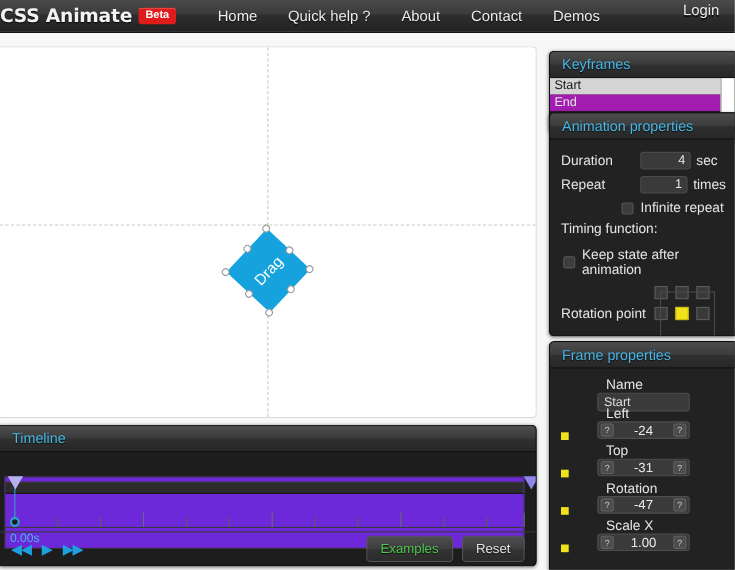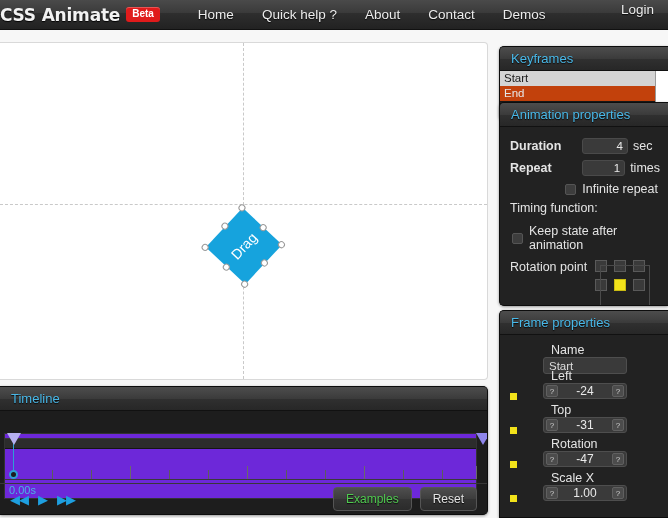--- a/index.html
+++ b/index.html
@@ -201,33 +201,33 @@
 
   #kf-list {
     position: relative; height: 31px; background: #1a1a1a;
   }
   .kf-row {
     height: 15px; line-height: 15px;
     font-size: 11.5px; padding-left: 4px; cursor: pointer;
     width: 156px;
   }
   .kf-row.selected { background: #d4d4d4; color: #1a1a1a; }
-  .kf-row.normal { background: #c2410c; color: #e6e6e6; }
+  .kf-row.normal { background: #a21caf; color: #e6e6e6; }
   #kf-scroll {
     position: absolute; right: 0; top: 0; width: 13px; height: 31px;
     background: #ffffff; border-left: 1px solid #999;
   }
 
   .prop-body { padding: 8px 0 0 0; }
   .prop-row {
     display: flex; align-items: center;
     padding: 0 8px 0 10px; height: 22px;
     color: #e4e4e4; font-size: 12.5px;
   }
-  .prop-label { width: 72px; flex: none; font-weight: bold; }
+  .prop-label { width: 72px; flex: none; }
   .field {
     background: #3a3a3a;
     border: 1px solid #4a4a4a;
     border-radius: 3px;
     height: 16px; line-height: 15px;
     color: #e8e8e8; font-size: 11.5px;
     text-align: right; padding: 0 4px;
     width: 46px;
   }
   .unit { margin-left: 5px; color: #e4e4e4; font-size: 12.5px; }
@@ -244,21 +244,21 @@
   .section-label {
     color: #e4e4e4; font-size: 12.5px; padding: 5px 10px 2px 10px;
   }
   #timing-select {
     margin: 0 10px; width: 145px; height: 17px; line-height: 16px;
     background: #3a3a3a; border: 1px solid #4a4a4a; border-radius: 3px;
     color: #e8e8e8; font-size: 11.5px; padding-left: 4px;
   }
 
   #rot-row {
-    display: flex; padding: 8px 10px 0 10px;
+    display: flex; align-items: center; padding: 8px 10px 0 10px;
     color: #e4e4e4; font-size: 12.5px;
   }
   #rot-grid {
     margin-left: 8px;
     display: grid; grid-template-columns: repeat(3, 12px); grid-template-rows: repeat(3, 12px);
     gap: 7px;
     position: relative;
   }
   .rot-cell {
     width: 12px; height: 12px;

